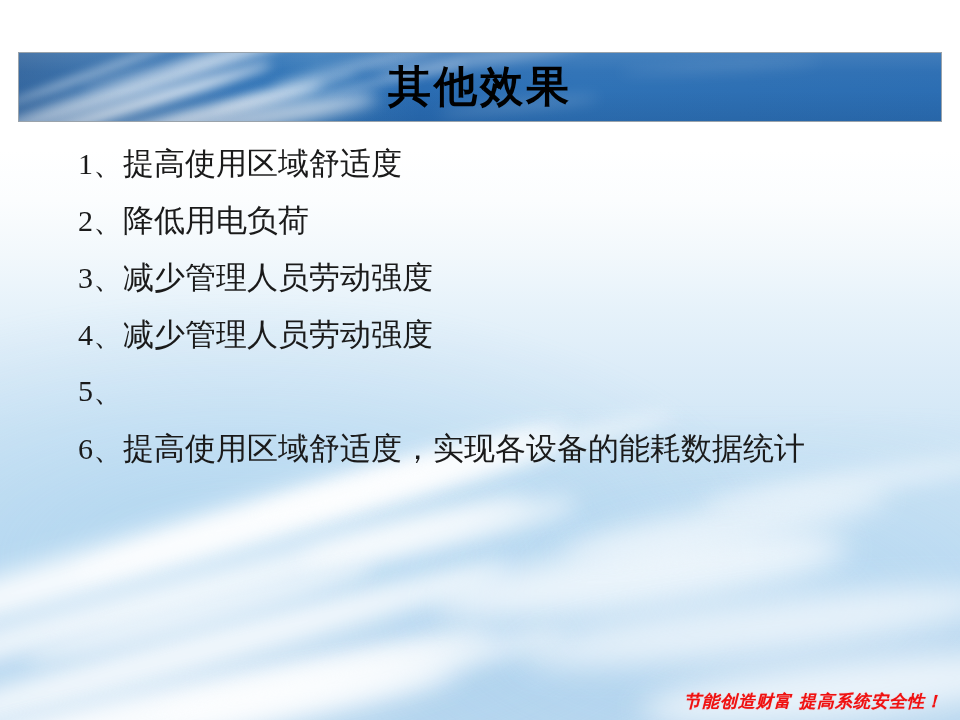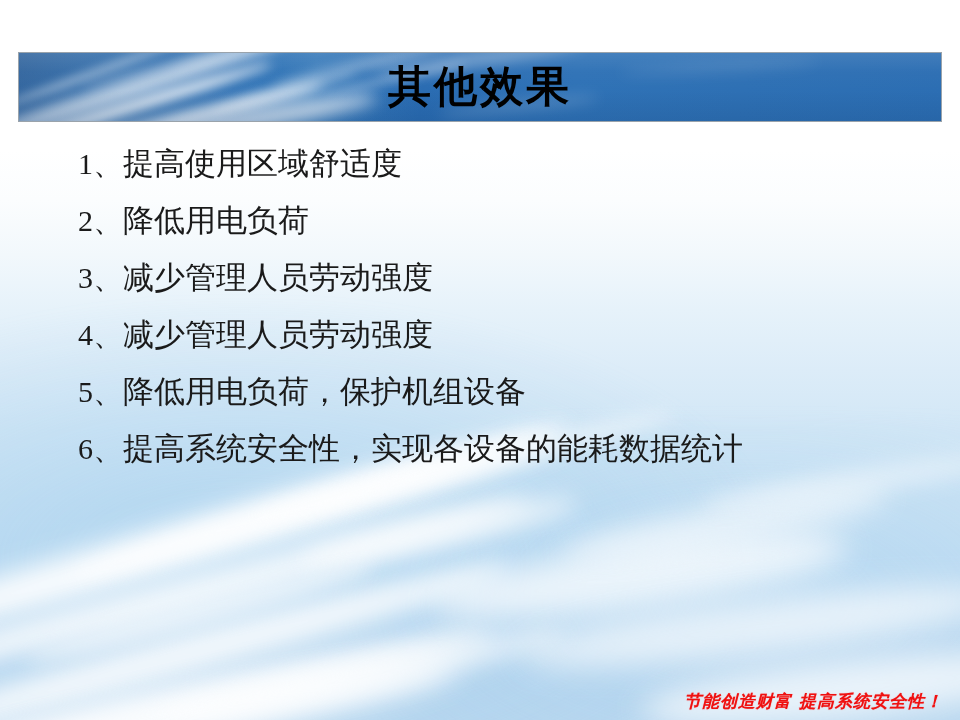--- a/index.html
+++ b/index.html
@@ -266,25 +266,24 @@
       <span class="bullet-text">减少管理人员劳动强度</span>
     </div>
 
     <div class="bullet-row">
       <span class="bullet-num">4、</span>
       <span class="bullet-text">减少管理人员劳动强度</span>
     </div>
 
     <div class="bullet-row">
       <span class="bullet-num">5、</span>
-      <span class="bullet-text">降低用电负荷，保护机组设备</span>
     </div>
 
     <div class="bullet-row">
       <span class="bullet-num">6、</span>
-      <span class="bullet-text">提高系统安全性，实现各设备的能耗数据统计</span>
+      <span class="bullet-text">提高使用区域舒适度，实现各设备的能耗数据统计</span>
     </div>
 
   </div>
 
   <div class="footer-slogan">节能创造财富 提高系统安全性！</div>
 
 </div>
 
 </body></html>

